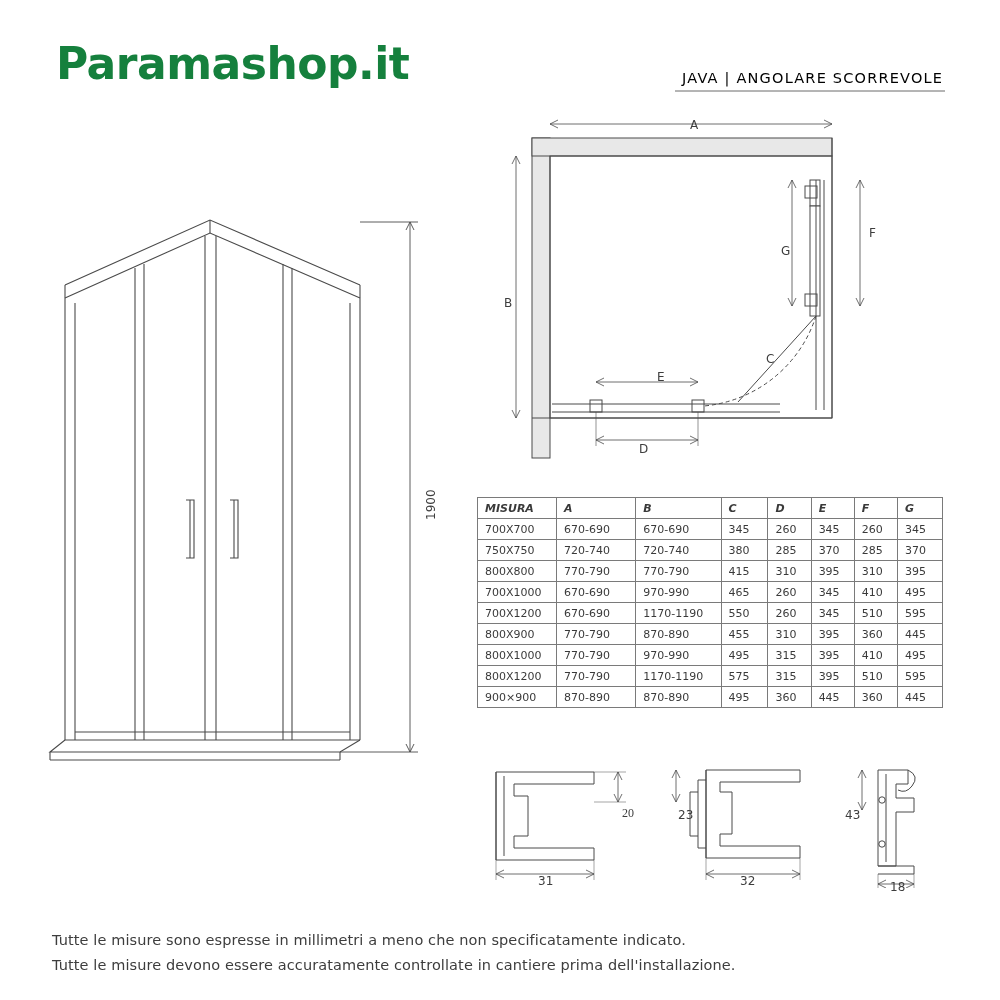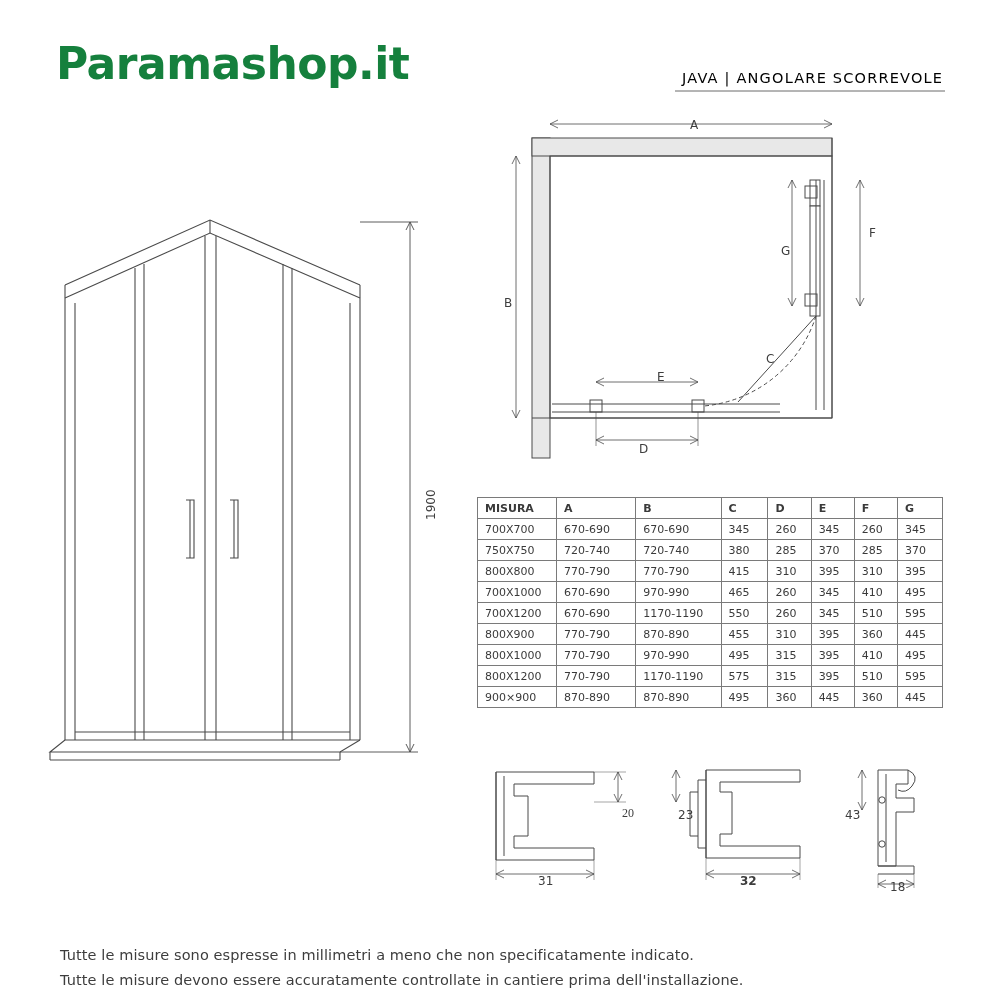--- a/index.html
+++ b/index.html
@@ -54,38 +54,37 @@
     color: #3a3a3a;
   }
   .tbl td, .tbl th {
     border: 1px solid #7a7a7a;
     height: 21px;
     padding: 0 0 0 7px;
     text-align: left;
     font-weight: normal;
     box-sizing: border-box;
   }
-  .tbl th { font-weight: bold; font-size: 11px; }
+  .tbl th { font-weight: bold; font-size: 11px; font-style: italic; }
   .tbl .c-misura { width: 80px; }
   .tbl .c-a { width: 82px; }
   .tbl .c-b { width: 88px; }
   .tbl .c-c { width: 48px; }
   .tbl .c-d { width: 44px; }
   .tbl .c-e { width: 44px; }
   .tbl .c-f { width: 44px; }
   .tbl .c-g { width: 46px; }
 
   
   .note {
     position: absolute;
-    left: 60px;
+    left: 52px;
     font-size: 14.5px;
     color: #3d3d3d;
     letter-spacing: 0.1px;
-    margin-top: 15px;
   }
   .note1 { top: 932px; }
   .note2 { top: 957px; }
 
   .dimlabel {
     position: absolute;
     font-size: 12px;
     color: #3d3d3d;
   }
   .rot90 {
@@ -368,21 +367,21 @@
       <path d="M4,32 L8,40 L12,32"></path>
 
       <line x1="38" y1="112" x2="132" y2="112"></line>
       <path d="M46,108 L38,112 L46,116"></path>
       <path d="M124,108 L132,112 L124,116"></path>
       <line x1="38" y1="96" x2="38" y2="118" stroke-width="0.5"></line>
       <line x1="132" y1="96" x2="132" y2="118" stroke-width="0.5"></line>
     </g>
   </svg>
   <div class="dimlabel" style="left:678px; top:808px;">23</div>
-  <div class="dimlabel" style="left:740px; top:874px;font-weight:bold;">32</div>
+  <div class="dimlabel" style="left:740px; top:874px;">32</div>
 
   <svg class="svgwrap" style="left:852px; top:758px;" width="140" height="130">
     <g fill="none" stroke="#4a4a4a" stroke-width="1">
       <path d="M26,12 L56,12 L56,26 L44,26 L44,40 L62,40 L62,54 L44,54 L44,108 L26,108 Z"></path>
       <line x1="34" y1="16" x2="34" y2="104"></line>
       <circle cx="30" cy="42" r="3.2"></circle>
       <circle cx="30" cy="86" r="3.2"></circle>
       <path d="M56,12 q12,6 4,16 q-6,8 -14,4"></path>
       <line x1="26" y1="108" x2="62" y2="108"></line>
       <line x1="26" y1="116" x2="62" y2="116"></line>

